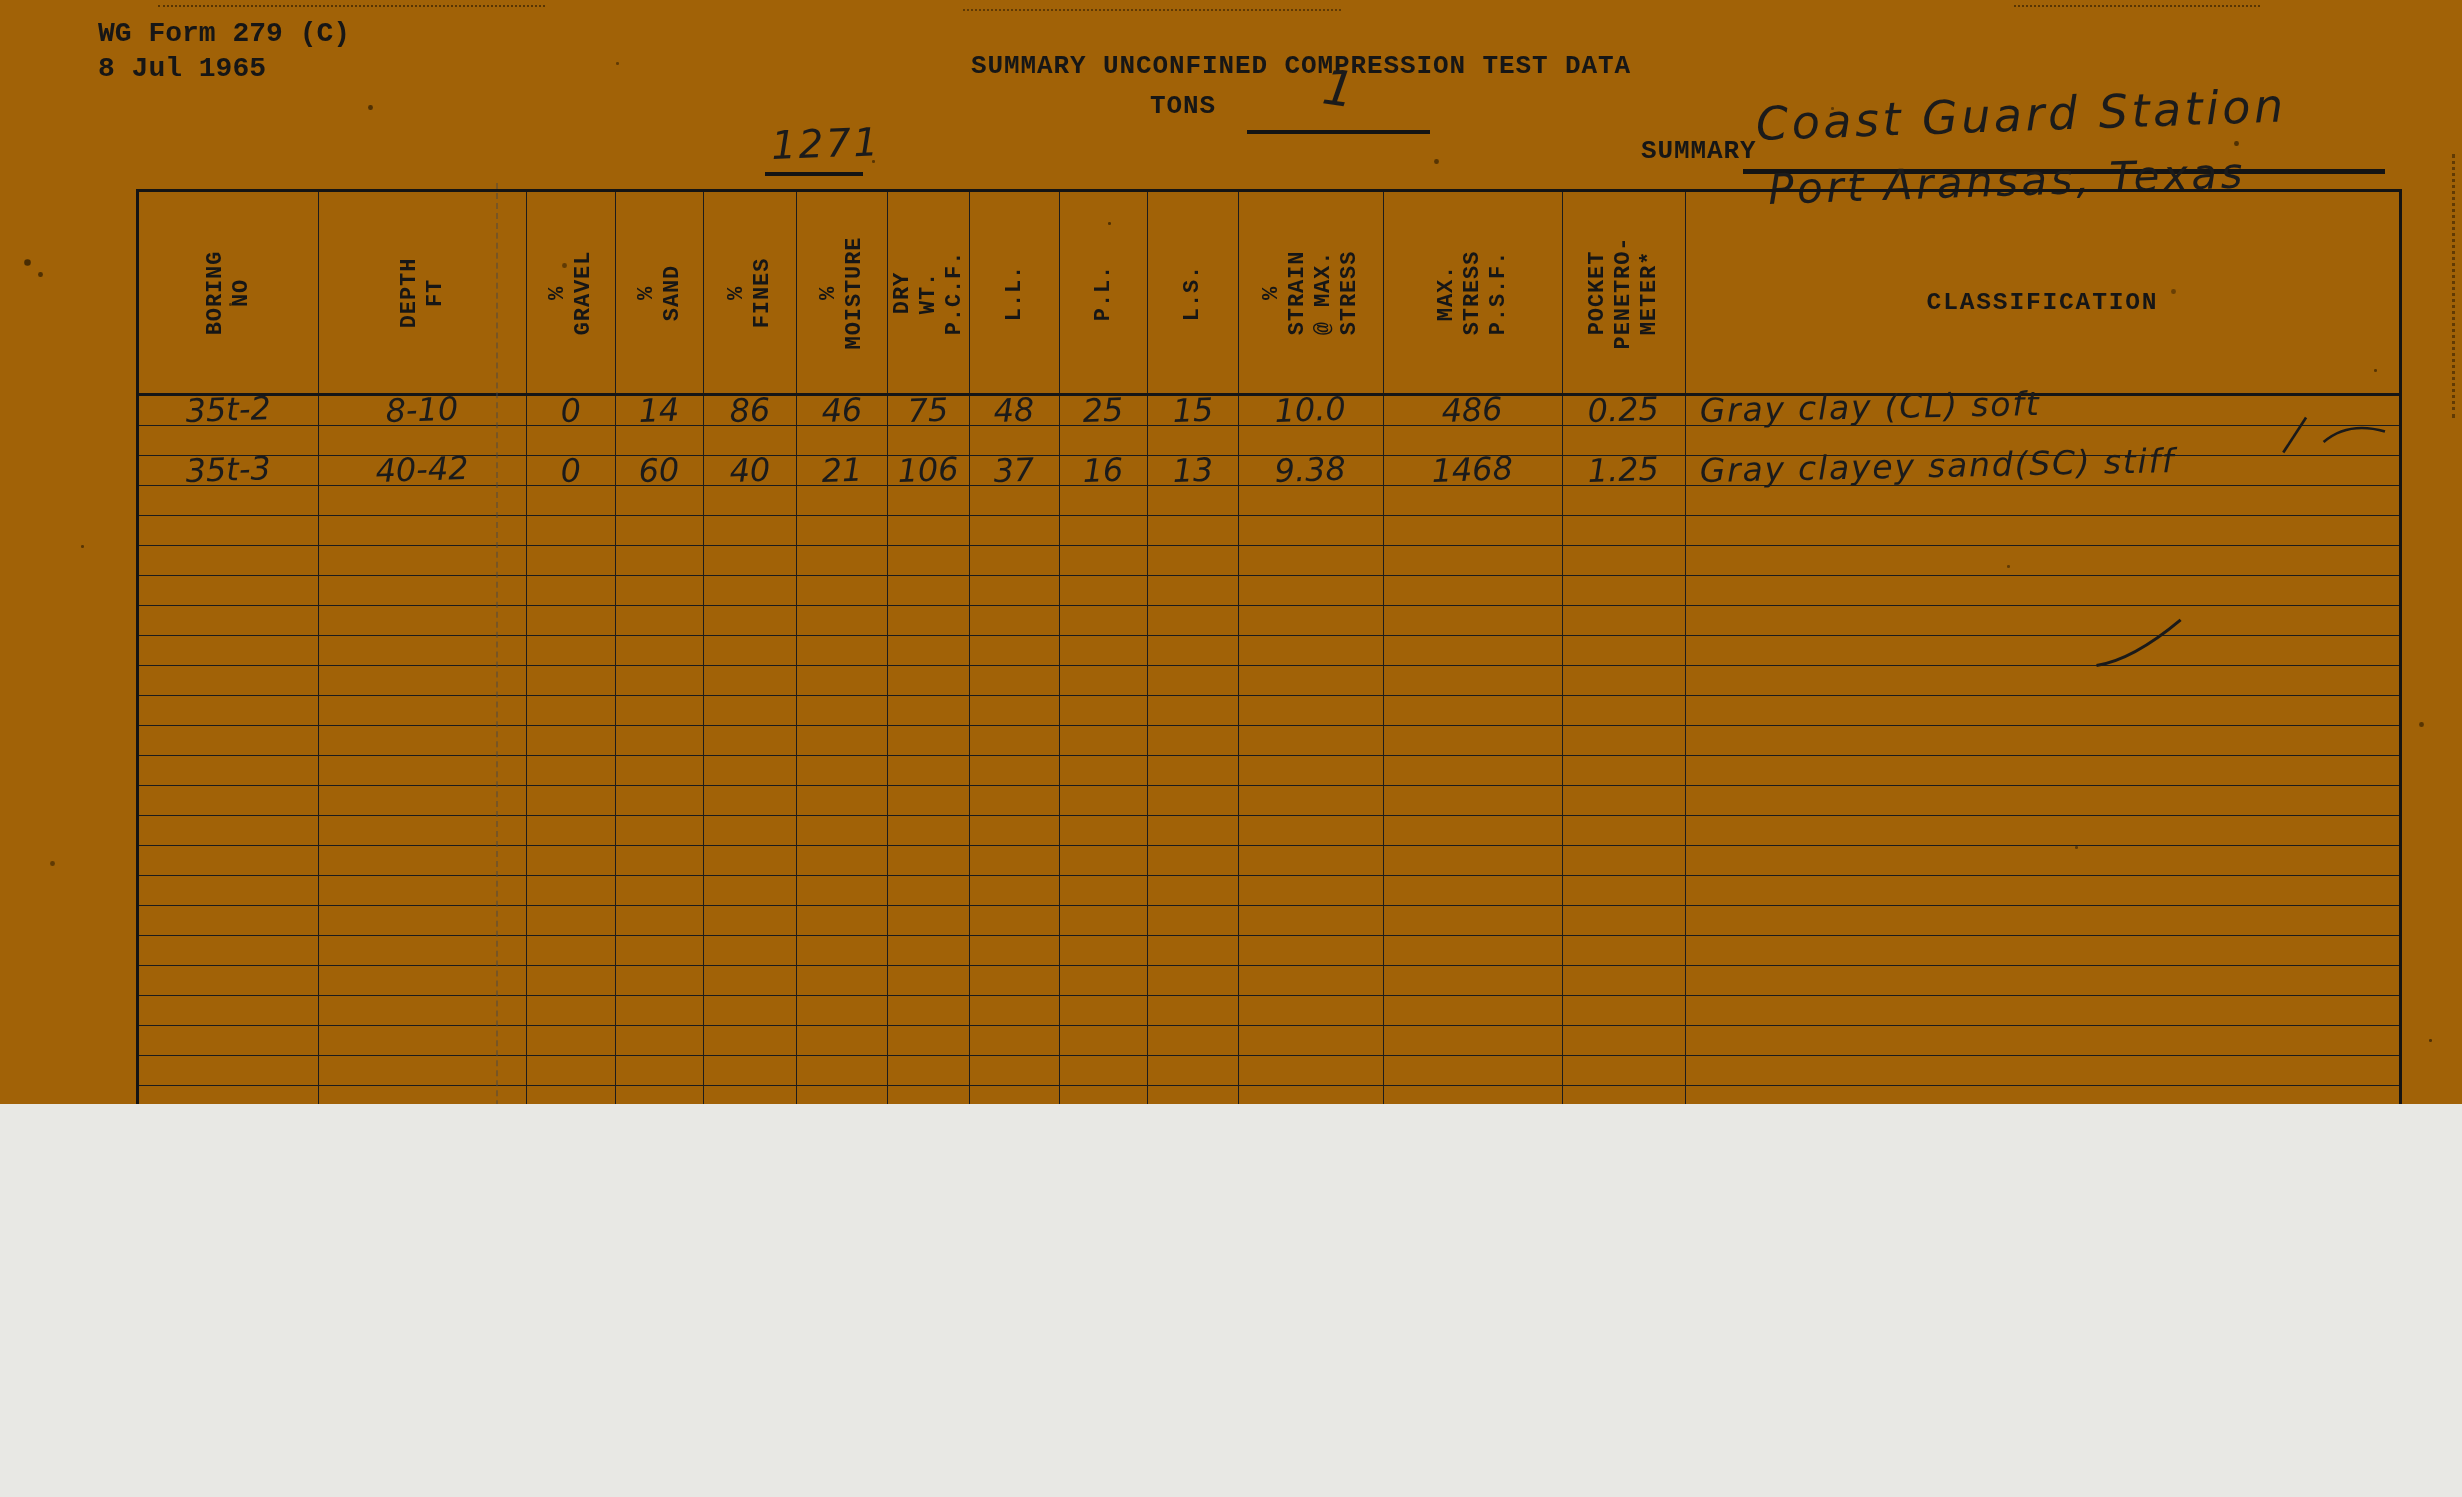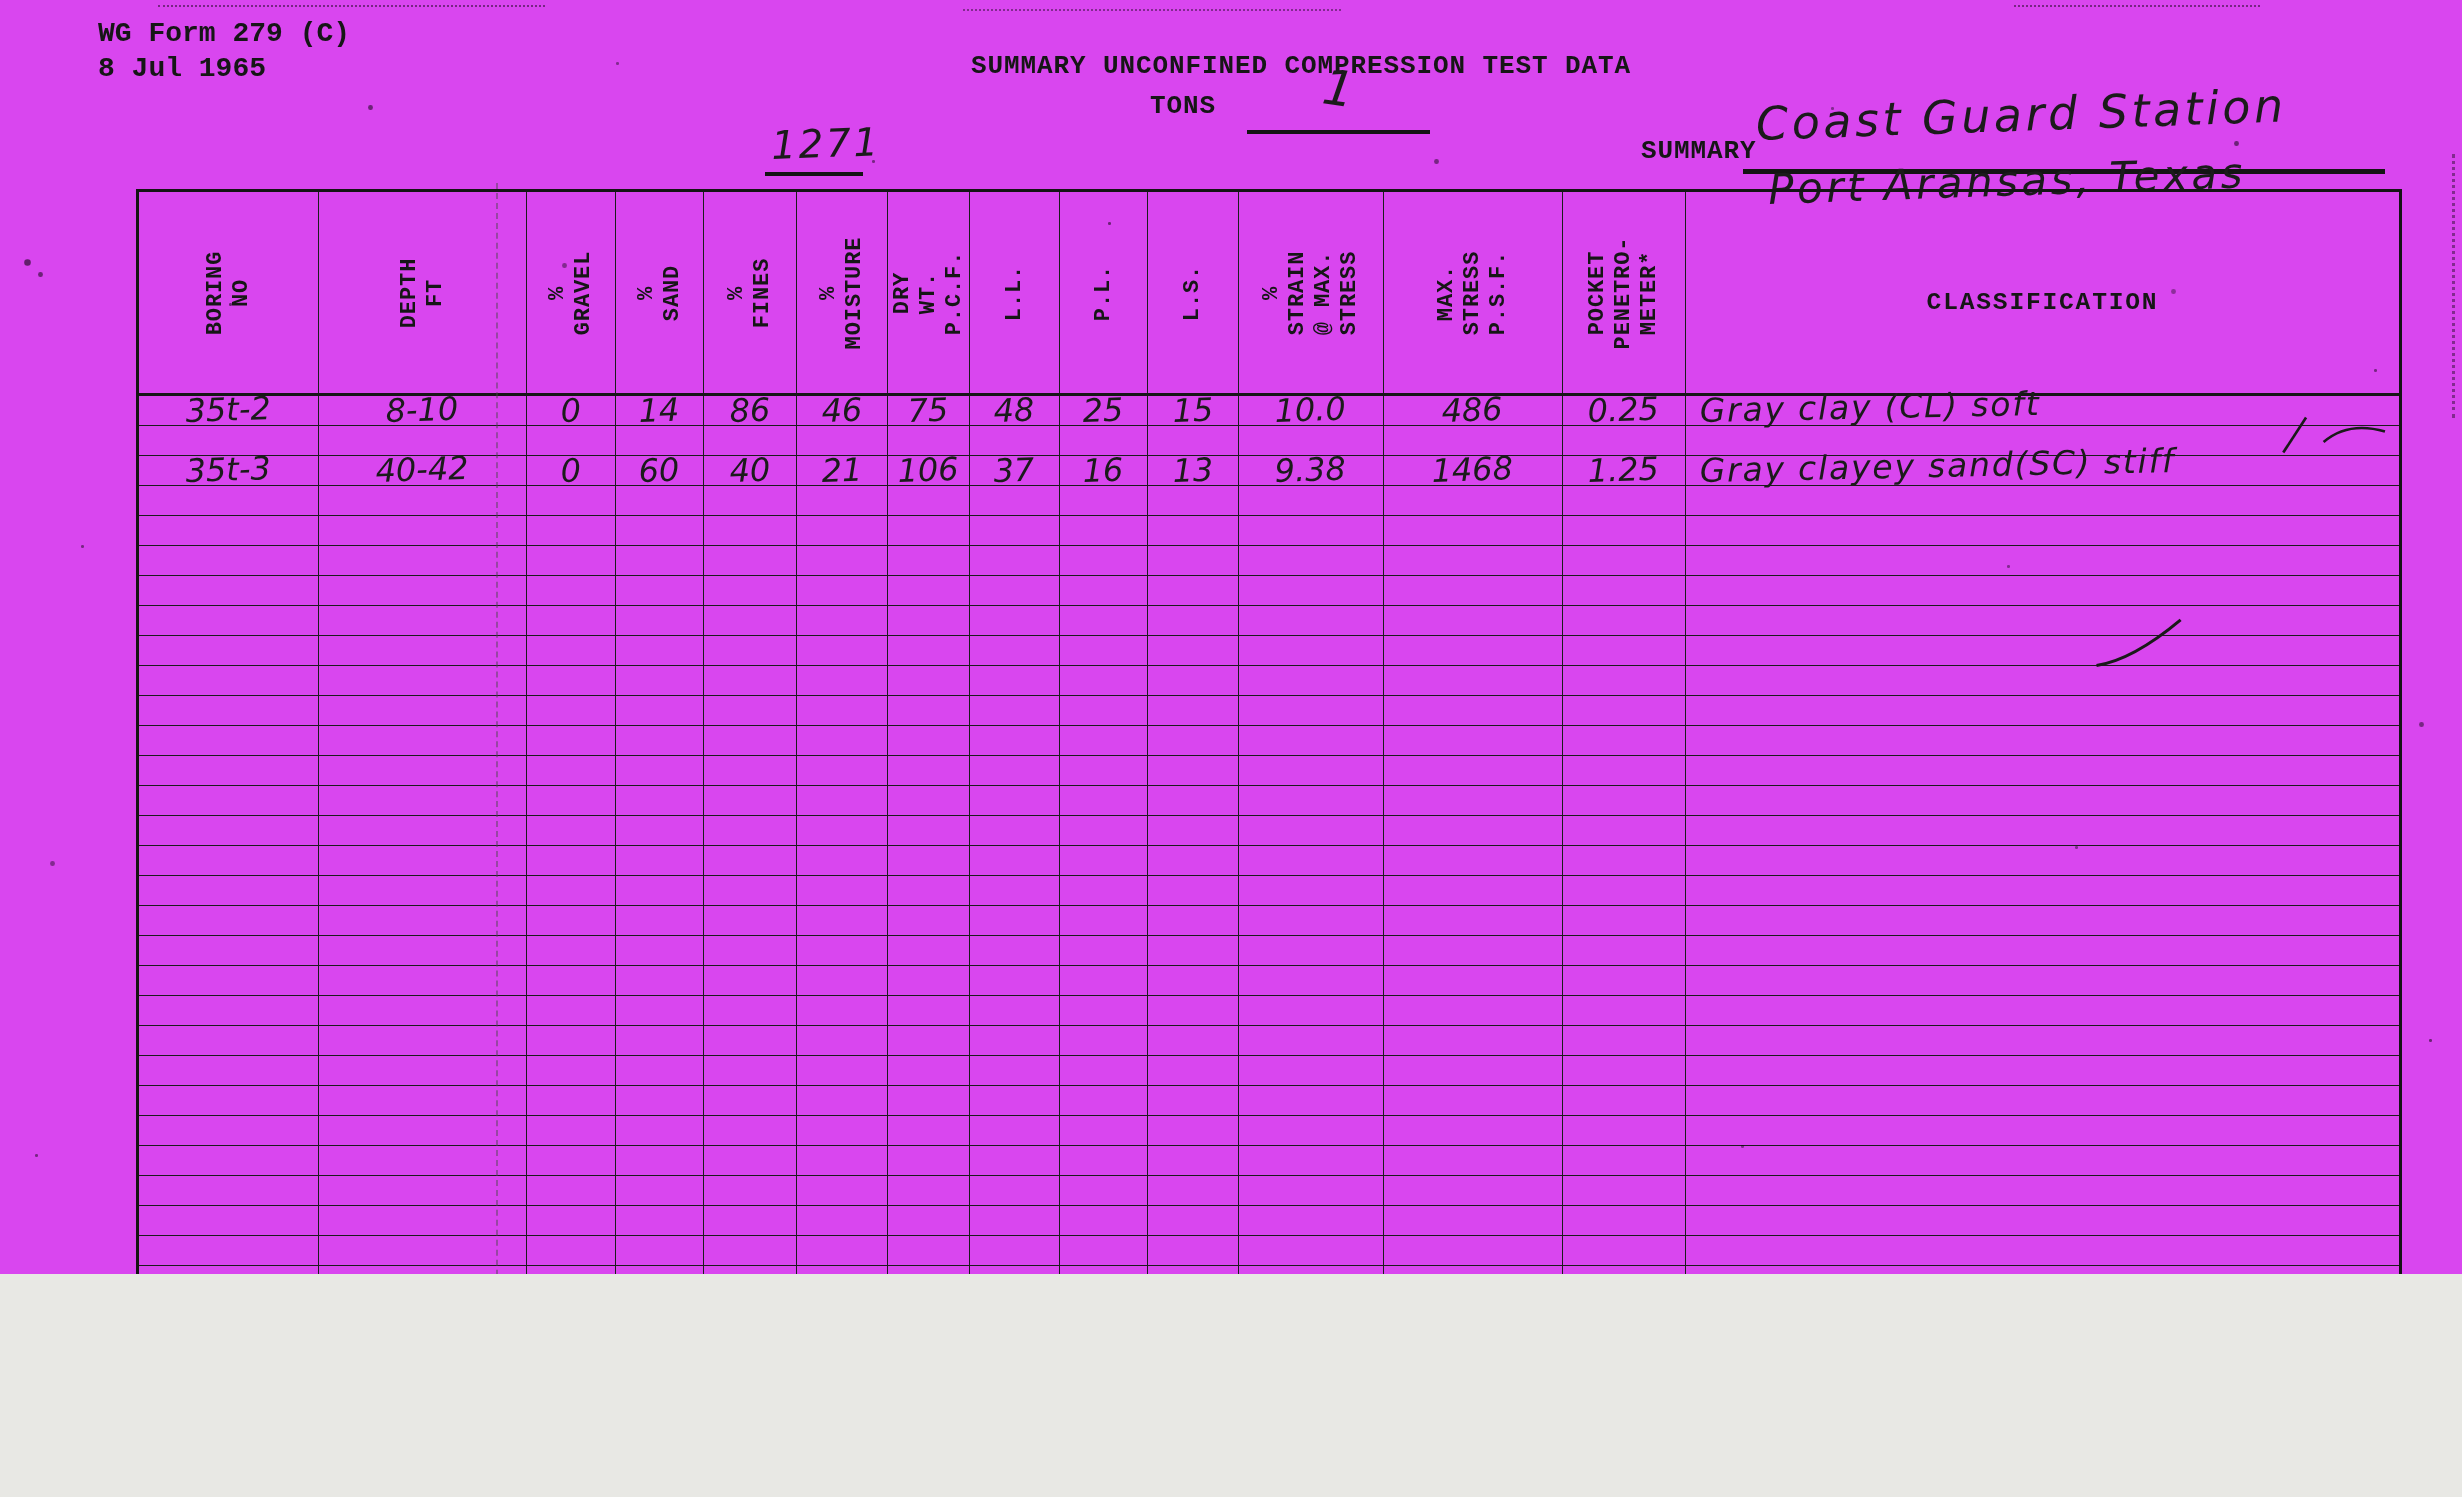--- a/index.html
+++ b/index.html
@@ -1,17 +1,17 @@
 <!DOCTYPE html>
 <html style="font-size:14px"><head>
 <meta charset="utf-8">
 <style>
   html,body{margin:0;padding:0;background:#e8e8e4;}
   .paper{
-    position:relative;width:2462px;height:1274px;background:#d946ef;
+    position:relative;width:2462px;height:1104px;background:#a16207;
     font-family:"Liberation Mono",monospace;color:#161616;overflow:hidden;
   }
   .typed{font-weight:700;letter-spacing:0.9px;white-space:nowrap;}
   .abs{position:absolute;}
 
   
   .form-id{left:98px;top:16px;font-size:28px;line-height:35px;font-weight:700;}
   .doc-title{left:945px;top:51px;width:712px;text-align:center;font-size:26px;font-weight:700;}
   .table-label{left:1150px;top:91px;font-size:26px;font-weight:700;}
   .table-no-line{left:1247px;top:93px;width:183px;height:37px;border-bottom:4.4px solid #141414;}

